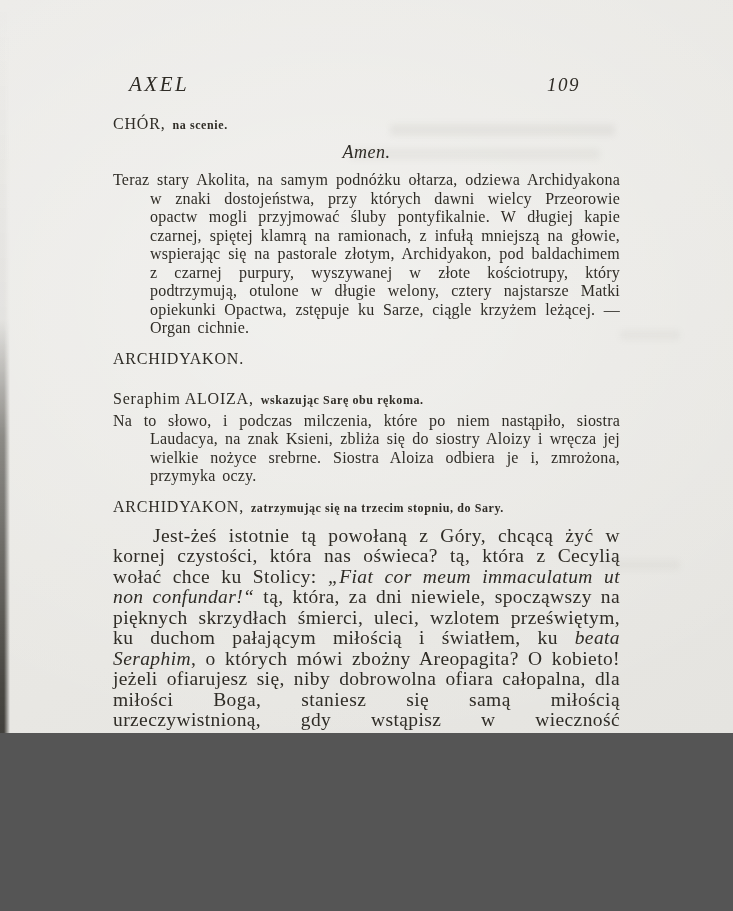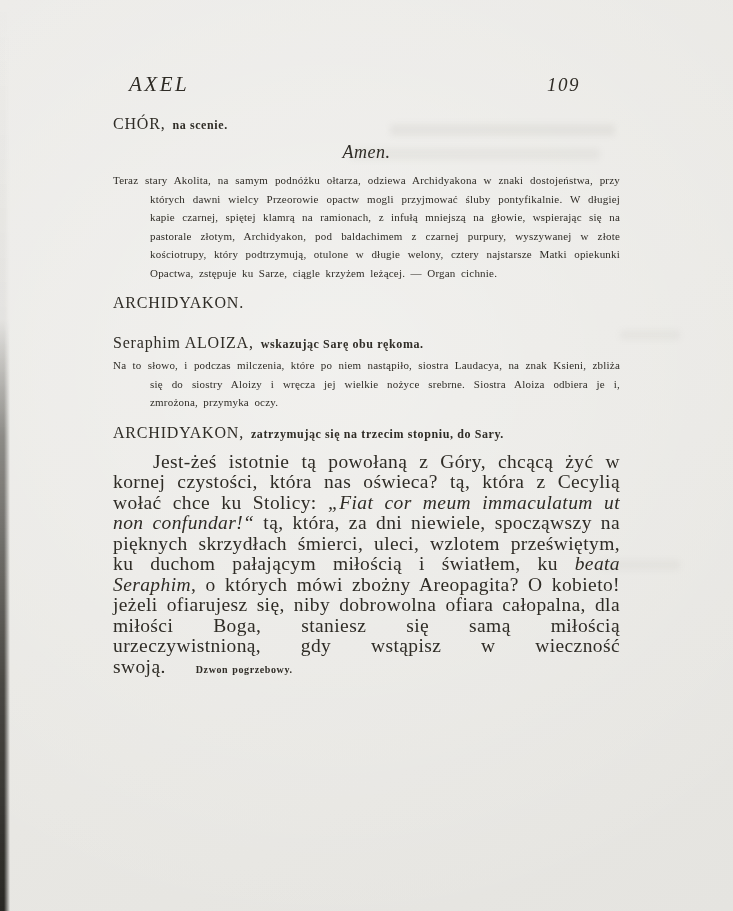--- a/index.html
+++ b/index.html
@@ -1,19 +1,19 @@
 <!DOCTYPE html>
 <html lang="pl"><head>
 <meta charset="utf-8">
 <style>
   html, body { margin: 0; padding: 0; background: #555; }
   .page {
     position: relative;
     width: 733px;
-    height: 911px;
+    height: 733px;
     margin: 0;
     overflow: hidden;
     background:
       radial-gradient(ellipse 120% 90% at 45% 40%, rgba(255,255,255,0.35), rgba(255,255,255,0) 70%),
       linear-gradient(150deg, #ecebe8 0%, #e9e8e4 50%, #e5e4e0 100%);
     color: #2f2c26;
     font-family: "Liberation Serif", "DejaVu Serif", serif;
     -webkit-font-smoothing: antialiased;
   }
   
@@ -56,21 +56,21 @@
     font-size: 12px; font-weight: bold; letter-spacing: 0.6px; margin-left: 3px;
   }
 
   .latin-line {
     margin: 4px 0 0 0; text-align: center;
     font-style: italic; font-size: 18px; line-height: 22px; letter-spacing: 0.5px;
   }
 
   .stage-direction {
     margin: 8px 0 0 0;
-    font-size: 11px; line-height: 18.5px;
+    font-size: 16px; line-height: 18.5px;
     text-align: justify;
     padding-left: 37px; text-indent: -37px;
     word-spacing: 2.5px; letter-spacing: 0.2px;
   }
   .stage-direction.second { margin-top: 0; }
 
   .speech-heading.arch1 { margin-top: 9px; }
   .speech-heading.aloiza { margin-top: 16px; }
   .speech-heading.arch2 { margin-top: 9px; }
 

